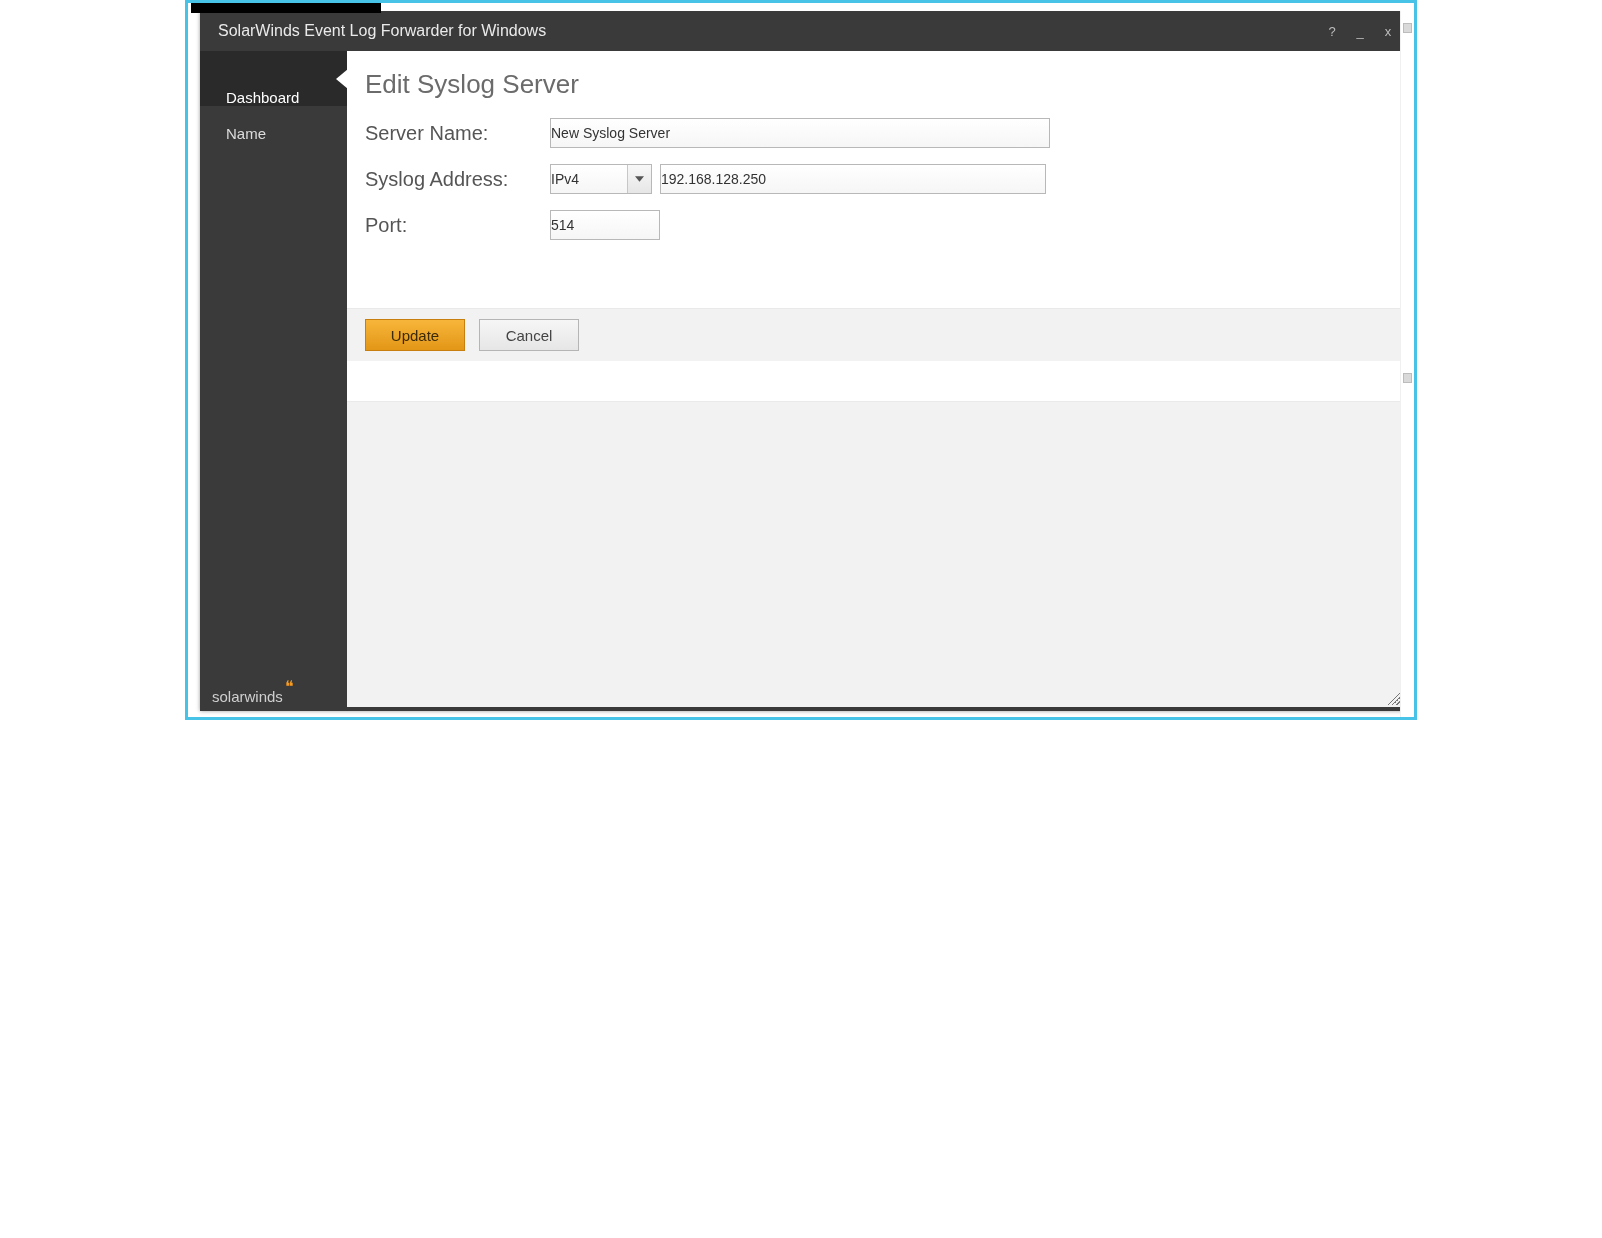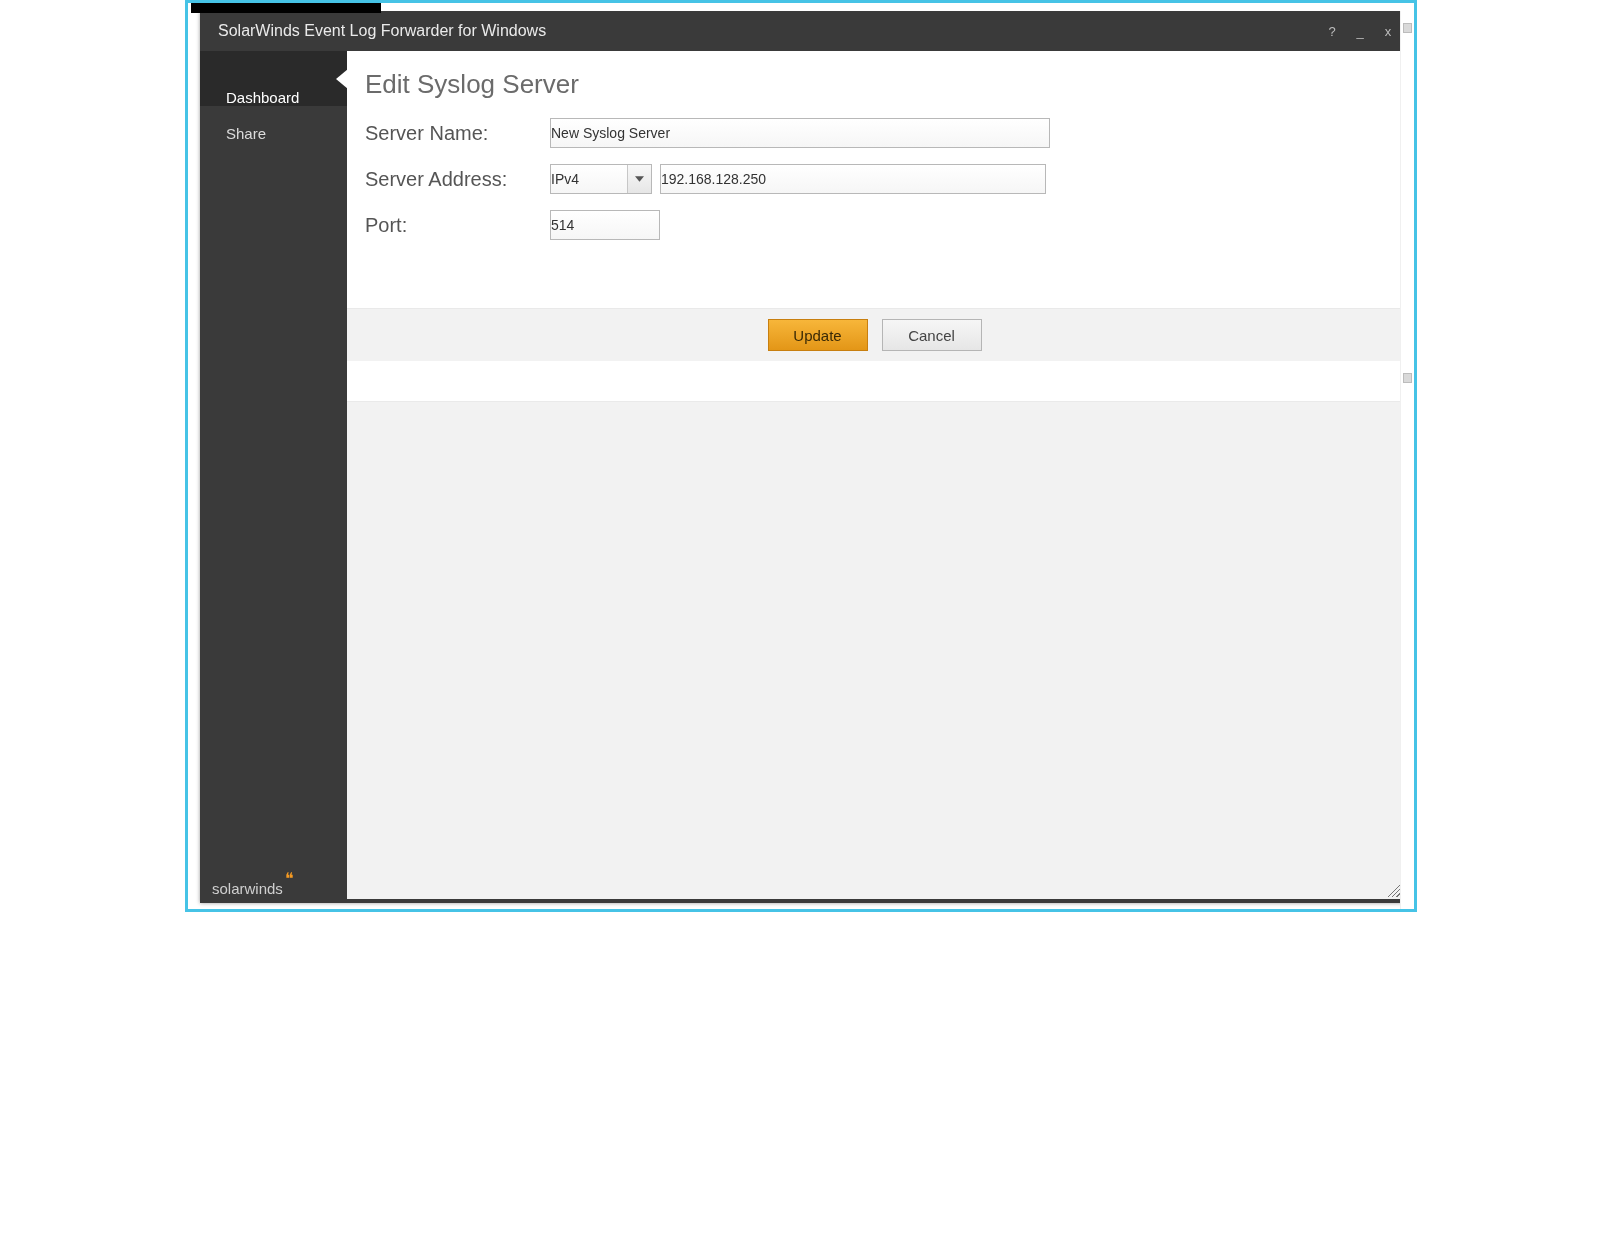--- a/index.html
+++ b/index.html
@@ -7,21 +7,21 @@
   body {
     font-family: "Segoe UI", Tahoma, sans-serif;
     font-size: 14px;
     background: #ffffff;
     color: #222;
   }
 
   .outer-frame {
     position: relative;
     width: 1232px;
-    height: 912px;
+    height: 720px;
     border: 3px solid #46c3e6;
     background: #fff;
     margin: 0 auto;
     overflow: hidden;
   }
 
   .slice-top {
     position: absolute;
     top: 0; left: 0; right: 0;
     height: 8px;
@@ -198,21 +198,21 @@
     display: flex;
     align-items: center;
     justify-content: center;
   }
   .select-box .arrow-btn svg { width: 9px; height: 6px; fill: #555; }
 
   .action-bar {
     background: #f2f2f2;
     padding: 10px 18px;
     display: flex;
-    justify-content: center;
+    justify-content: flex-start;
     gap: 14px;
     border-top: 1px solid #e9e9e9;
     margin-left: 0;
     margin-right: 0;
   }
   .btn {
     height: 32px;
     min-width: 100px;
     padding: 0 18px;
     font-size: 15px;
@@ -292,42 +292,42 @@
       </div>
     </div>
 
     <div class="app-body">
 
       <div class="sidebar">
         <div class="nav-item active">
           <span>Dashboard</span>
         </div>
         <div class="nav-item">
-          <span>Share</span>
+          <span>Name</span>
         </div>
         <div class="brand-area">
           <span>solarwinds</span>
           <span class="flame">❝</span>
         </div>
       </div>
 
       <div class="content-pane">
 
         <div class="form-area">
           <h1 class="page-heading">Edit Syslog Server</h1>
 
           <div class="form-row">
             <div class="lbl">Server Name:</div>
             <div class="controls">
               <input class="text w-medium" type="text" value="New Syslog Server" style="">
             </div>
           </div>
 
           <div class="form-row">
-            <div class="lbl">Server Address:</div>
+            <div class="lbl">Syslog Address:</div>
             <div class="controls">
               <div class="select-box w-addr-sel" tabindex="0">
                 <span>IPv4</span>
                 <span class="arrow-btn">
                   <svg viewBox="0 0 10 6">
                       <path d="M0 0 L5 6 L10 0 Z"></path>
                     </svg>
                 </span>
               </div>
               <input class="text w-ip" type="text" value="192.168.128.250" style="">

